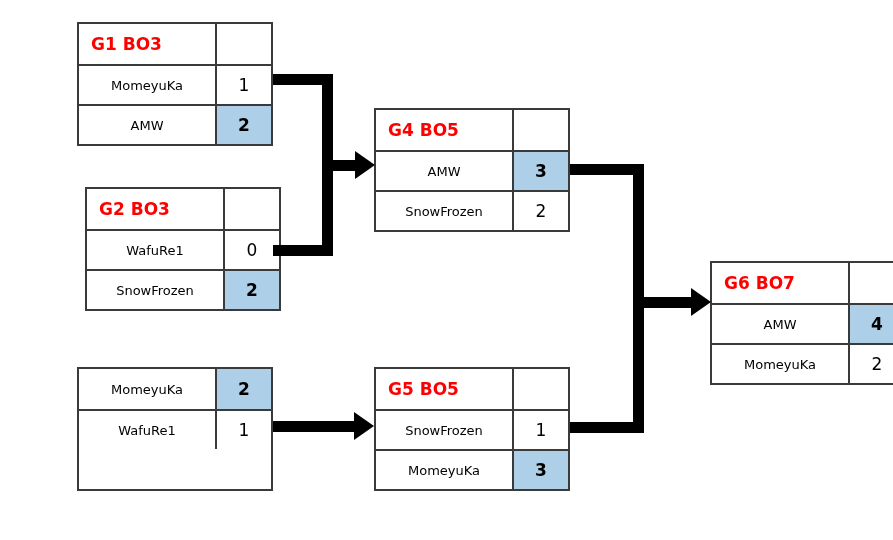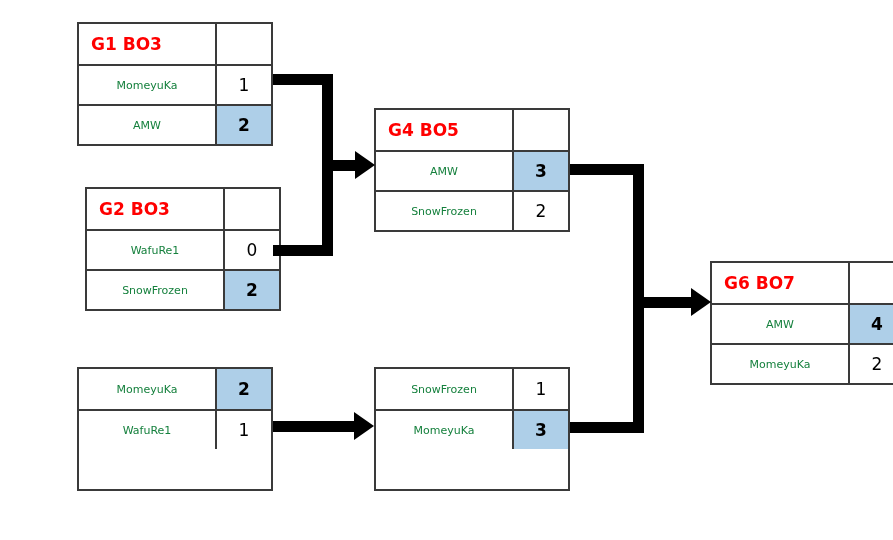--- a/index.html
+++ b/index.html
@@ -33,22 +33,22 @@
     height: 40px;
   }
   .match .row + .row {
     border-top: 2px solid #3a3a3a;
   }
   .cell-name {
     box-sizing: border-box;
     display: flex;
     align-items: center;
     justify-content: center;
-    font-size: 11px;
-    color: #15803d;
+    font-size: 13px;
+    color: #000000;
     border-right: 2px solid #3a3a3a;
     overflow: hidden;
     white-space: nowrap;
   }
   .cell-score {
     box-sizing: border-box;
     display: flex;
     align-items: center;
     justify-content: center;
     font-size: 17px;
@@ -135,20 +135,24 @@
       <div class="cell-name" style="width:138px;">AMW</div>
       <div class="cell-score" style="width:54px;">3</div>
     </div>
     <div class="row">
       <div class="cell-name" style="width:138px;">SnowFrozen</div>
       <div class="cell-score" style="width:54px;">2</div>
     </div>
   </div>
 
   <div class="match" style="left:330px; top:367px; width:196px; height:124px;">
+    <div class="row header">
+      <div class="cell-name" style="width:138px;">G5 BO5</div>
+      <div class="cell-score" style="width:54px;"></div>
+    </div>
     <div class="row">
       <div class="cell-name" style="width:138px;">SnowFrozen</div>
       <div class="cell-score" style="width:54px;">1</div>
     </div>
     <div class="row winner">
       <div class="cell-name" style="width:138px;">MomeyuKa</div>
       <div class="cell-score" style="width:54px;">3</div>
     </div>
   </div>
 

